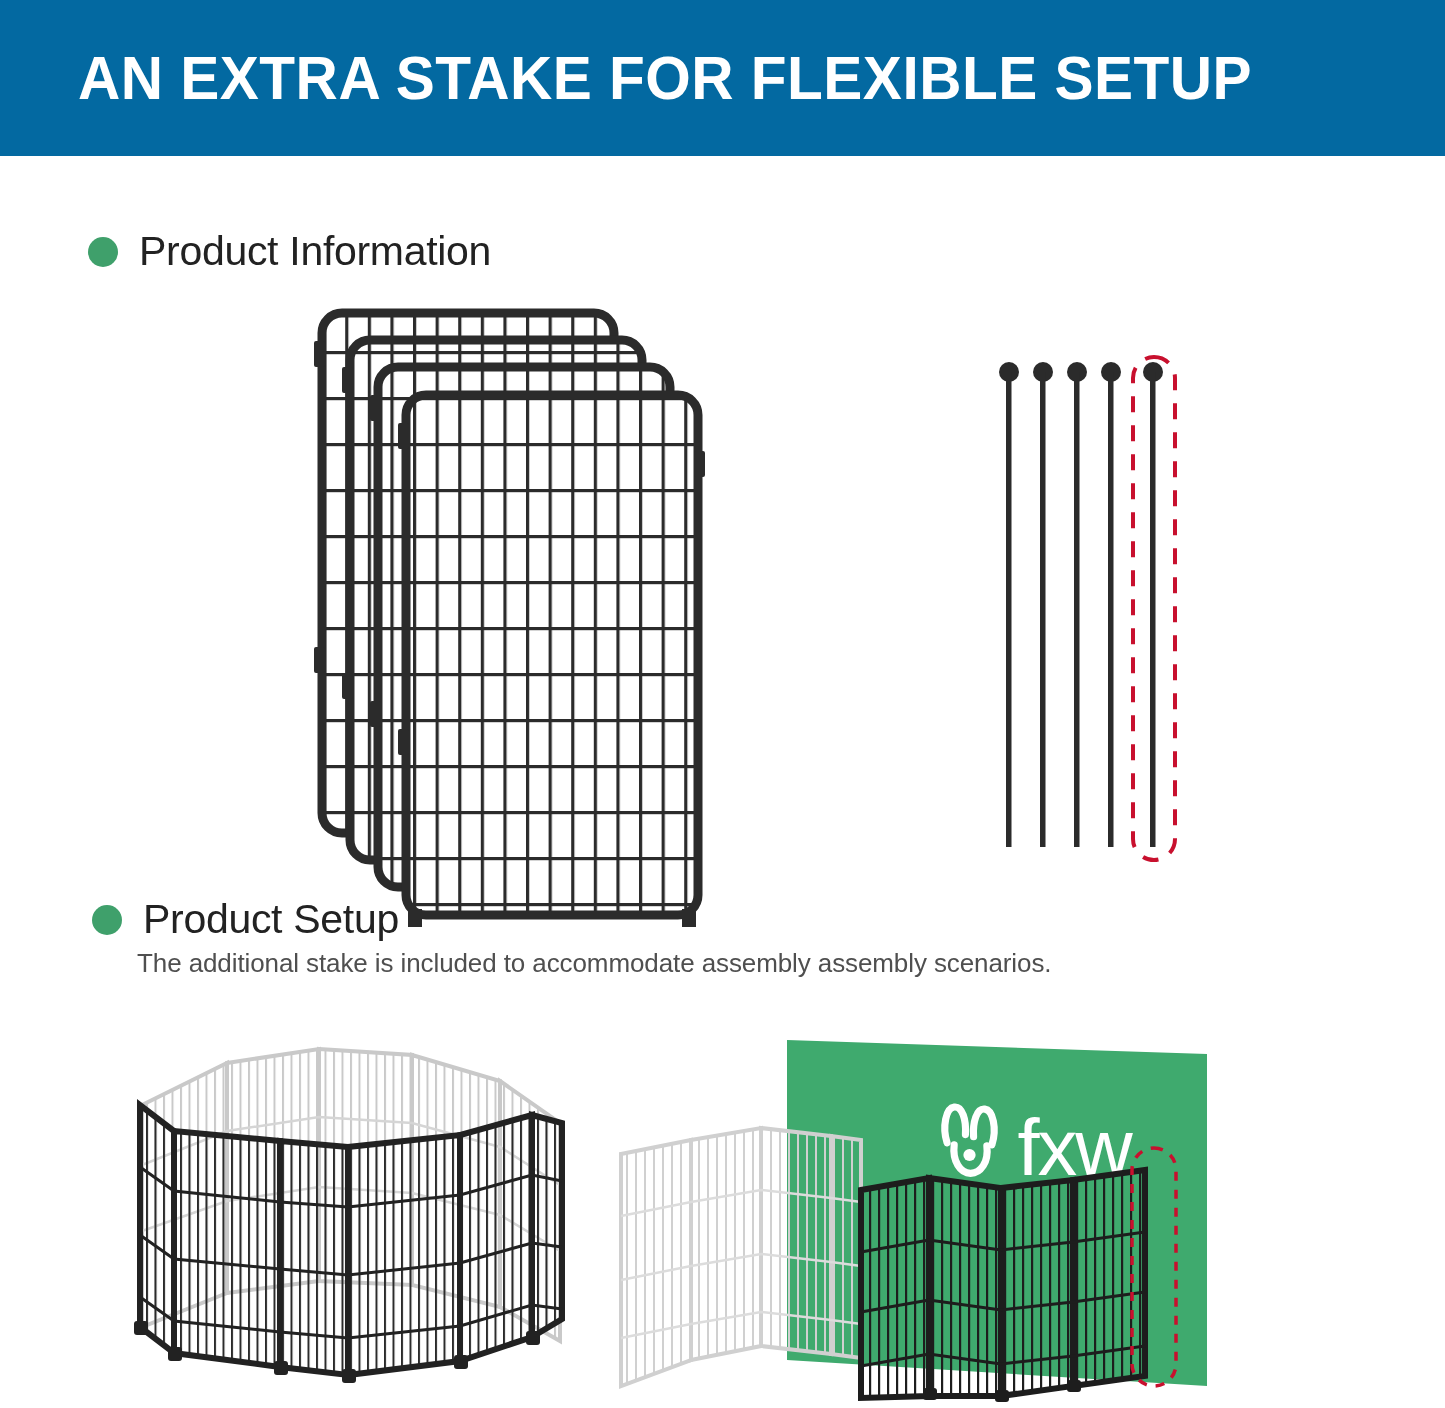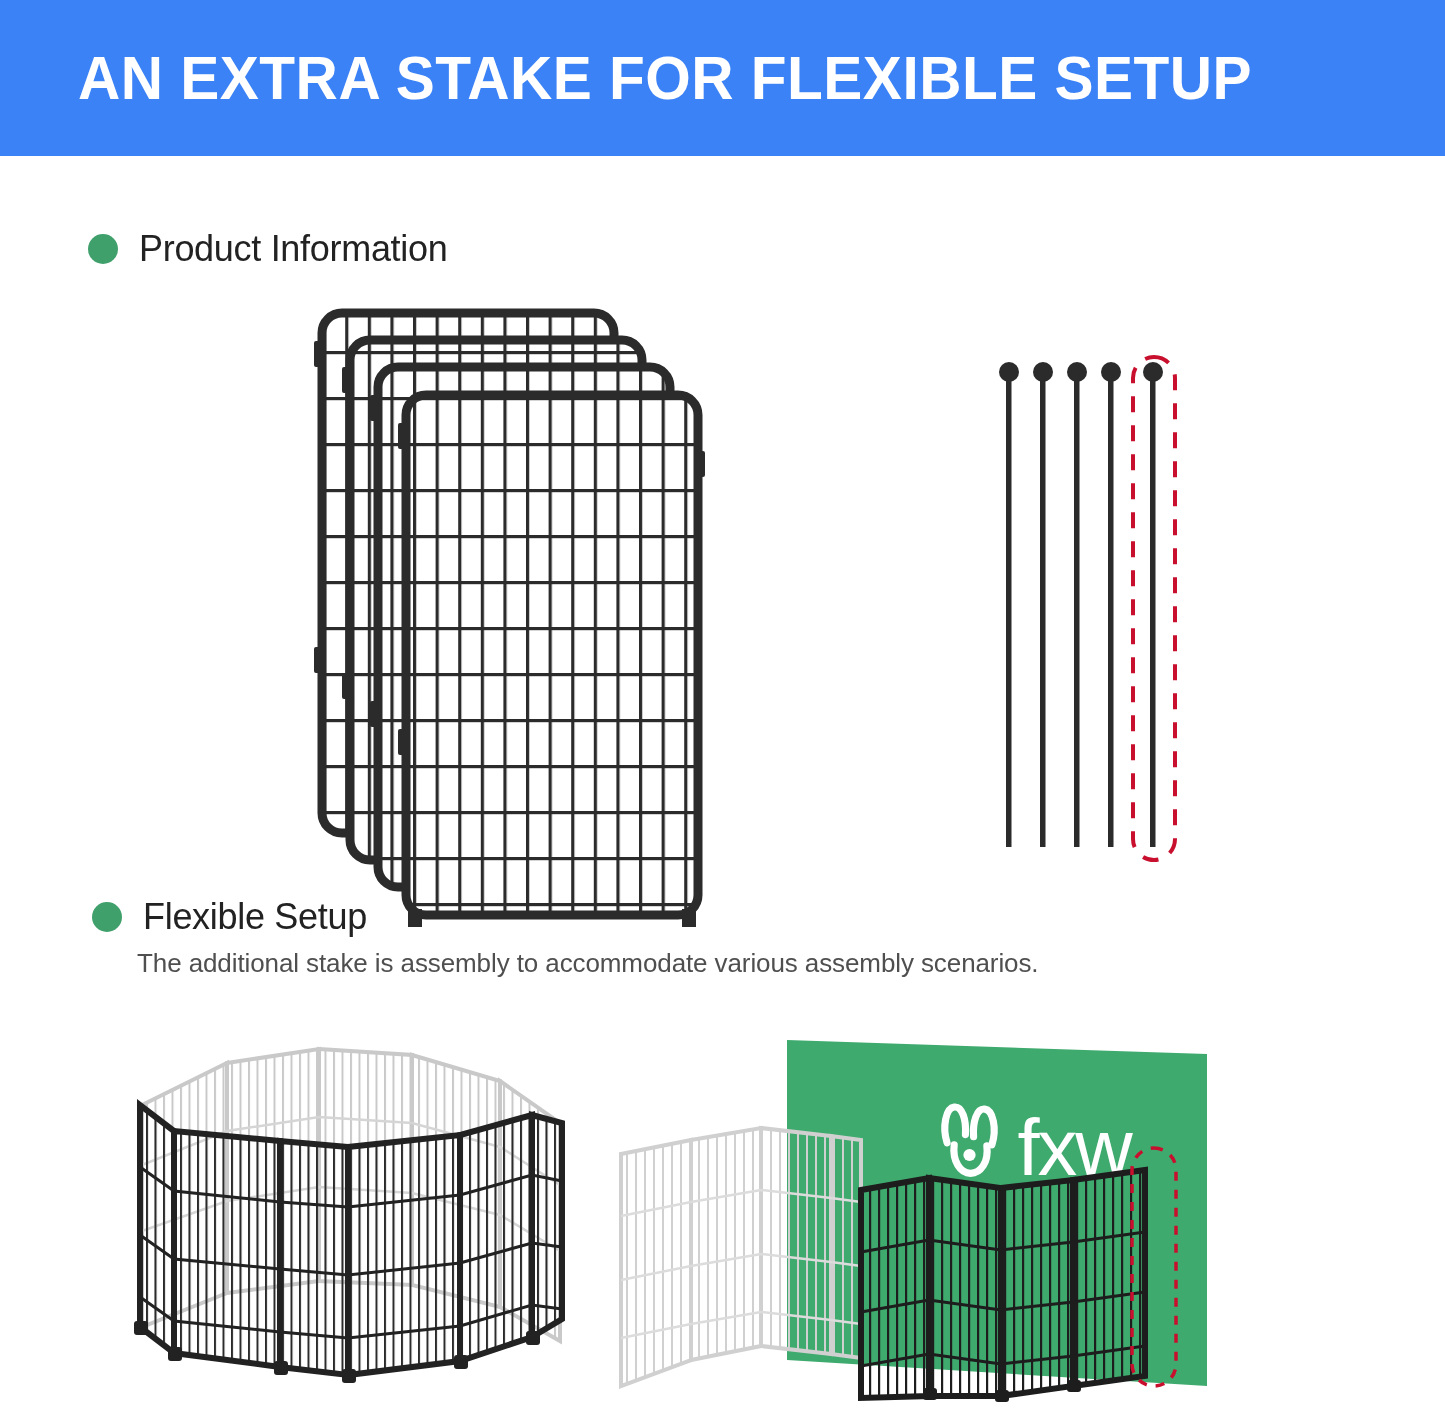--- a/index.html
+++ b/index.html
@@ -15,21 +15,21 @@
     font-family: "Liberation Sans", sans-serif;
     -webkit-font-smoothing: antialiased;
   }
 
   
   .header-banner {
     position: absolute;
     left: 0; top: 0;
     width: 1445px;
     height: 156px;
-    background: #3b82f6;
+    background: #0369a1;
     display: flex;
     align-items: center;
   }
   .header-title {
     margin-left: 78px;
     color: #ffffff;
     font-family: "Liberation Sans Narrow", "Liberation Sans", sans-serif;
     font-size: 61px;
     font-weight: 700;
     letter-spacing: 0.5px;
@@ -48,21 +48,21 @@
   }
   .bullet-dot {
     width: 30px;
     height: 30px;
     border-radius: 50%;
     background: #3fa06b;
     flex: 0 0 auto;
   }
   .section-heading-text {
     color: #222222;
-    font-size: 36px;
+    font-size: 41px;
     font-weight: 400;
     letter-spacing: -0.3px;
     white-space: nowrap;
   }
   #heading-product { left: 88px; top: 228px; }
   #heading-flexible { left: 92px; top: 896px; }
 
   .section-sub {
     position: absolute;
     left: 137px;
@@ -160,23 +160,23 @@
     <g>
       <circle cx="168" cy="17" r="10" fill="#2b2b2b"></circle>
       <rect x="165" y="17" width="5.5" height="475" fill="#2b2b2b"></rect>
     </g>
     <rect x="148" y="2" width="42" height="503" rx="21" ry="21" fill="none" stroke="#c8102e" stroke-width="4" stroke-dasharray="16 13" stroke-linecap="butt"></rect>
   </svg>
 </div>
 
 <div class="section-heading" id="heading-flexible">
   <span class="bullet-dot"></span>
-  <span class="section-heading-text">Flexible Setup</span>
-</div>
-<div class="section-sub">The additional stake is assembly to accommodate various assembly scenarios.</div>
+  <span class="section-heading-text">Product Setup</span>
+</div>
+<div class="section-sub">The additional stake is included to accommodate assembly assembly scenarios.</div>
 
 <div class="figure" id="fig-octagon">
   <svg width="480" height="345" viewBox="0 0 480 345">
     <defs>
       <pattern id="barsDark" width="8.5" height="10" patternUnits="userSpaceOnUse">
         <rect width="8.5" height="10" fill="#ffffff" fill-opacity="0"></rect>
         <rect x="0" y="0" width="2" height="10" fill="#2b2b2b"></rect>
       </pattern>
       <pattern id="barsLight" width="8.5" height="10" patternUnits="userSpaceOnUse">
         <rect width="8.5" height="10" fill="#ffffff" fill-opacity="0"></rect>

